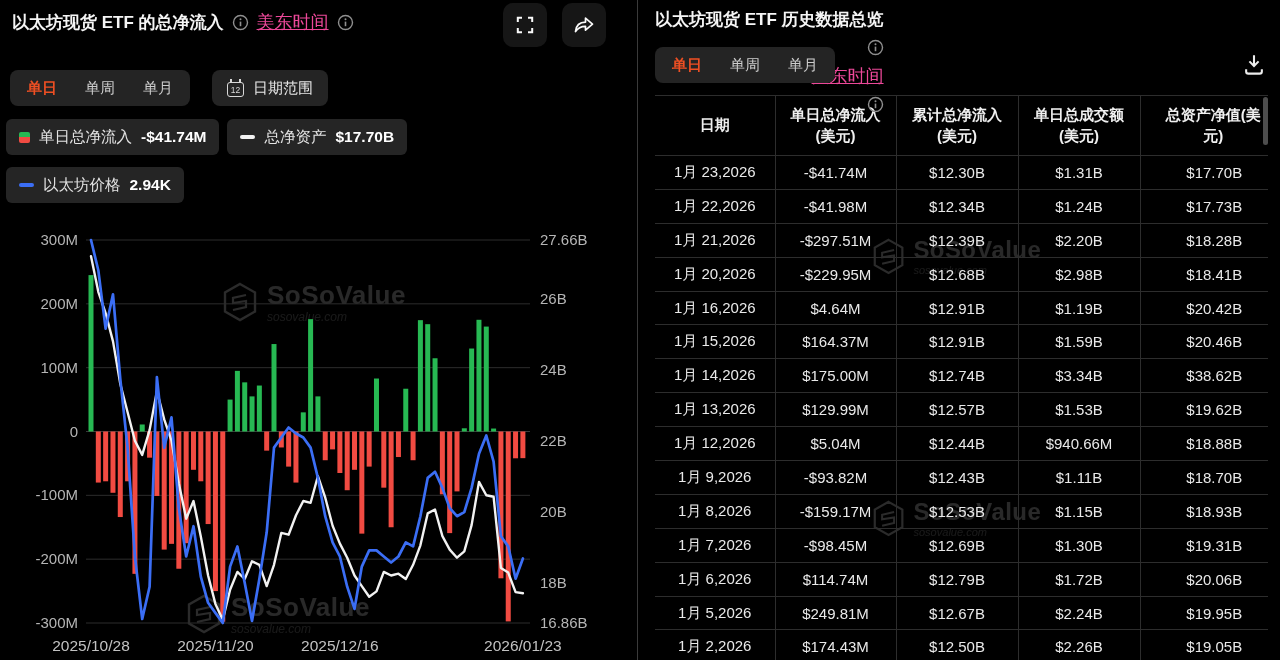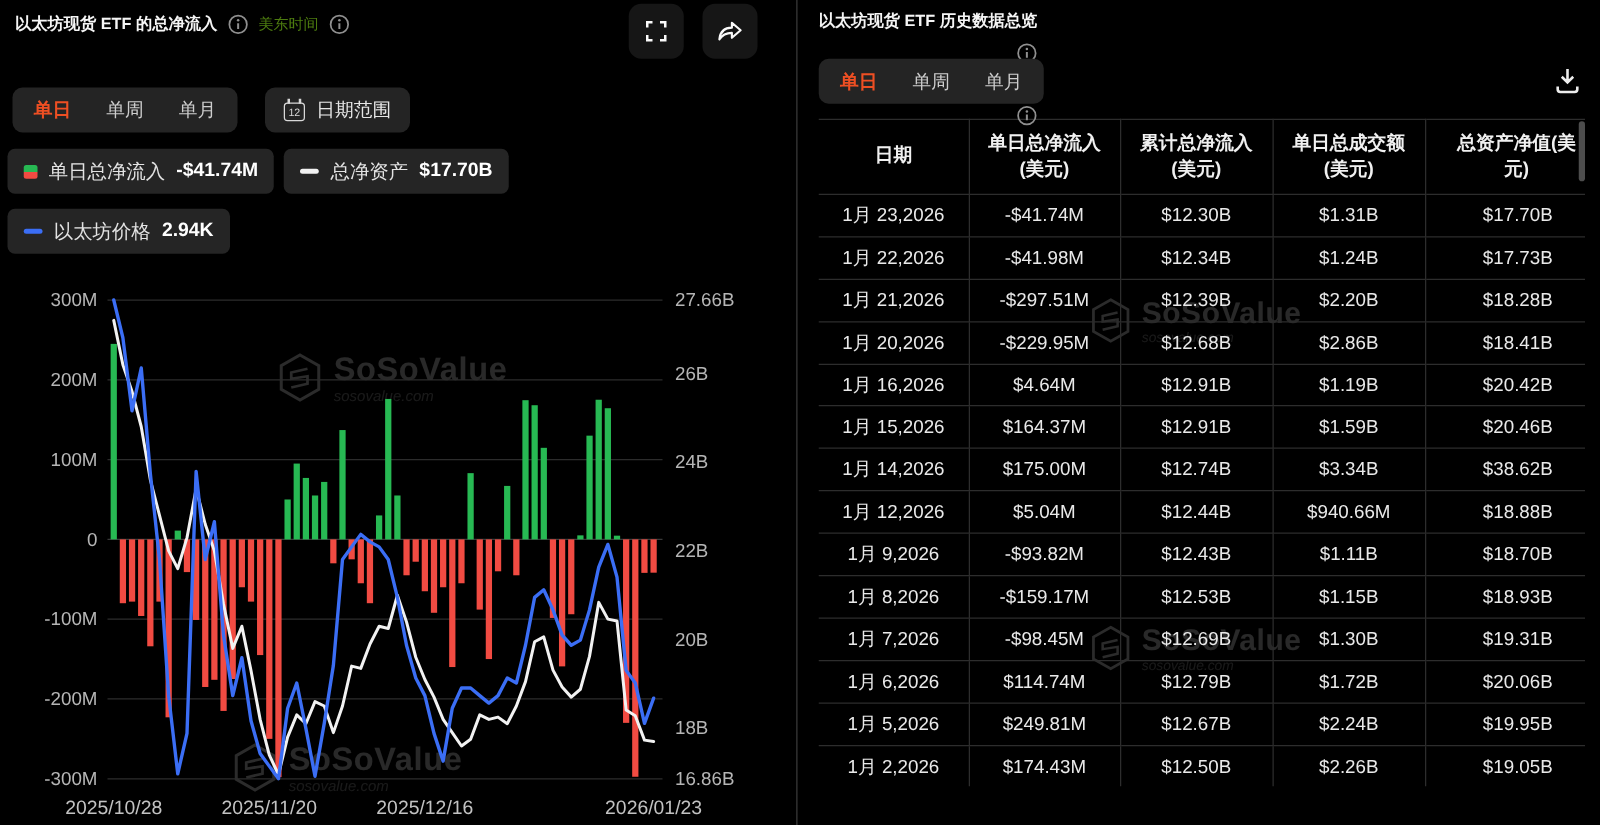--- a/index.html
+++ b/index.html
@@ -4,22 +4,22 @@
 <style>
   html,body{margin:0;padding:0;background:#000;}
   body{width:1280px;height:660px;overflow:hidden;
        font-family:"Liberation Sans","DejaVu Sans",sans-serif;color:#ececec;}
   .app{position:relative;width:1280px;height:660px;background:#000;}
   .divider{position:absolute;left:637px;top:0;width:1px;height:660px;background:#3a3a3a;}
 
   
   .panel-left{position:absolute;left:0;top:0;width:637px;height:660px;}
   .lp-header{position:absolute;left:12px;top:10px;display:flex;align-items:center;gap:8px;z-index:5;}
-  .panel-title{font-size:13px;font-weight:bold;color:#f5f5f5;margin:0;white-space:nowrap;}
-  .tz-label{font-size:12px;color:#4d7c0f;white-space:nowrap;}
+  .panel-title{font-size:17px;font-weight:bold;color:#f5f5f5;margin:0;white-space:nowrap;}
+  .tz-label{font-size:18px;color:#ec4899;white-space:nowrap;text-decoration:underline;}
   .info-ic{flex:0 0 auto;display:block;}
   .icon-btns{position:absolute;left:503px;top:3px;display:flex;gap:15px;z-index:5;}
   .icon-btn{width:44px;height:44px;background:#161616;border:none;border-radius:10px;
             display:flex;align-items:center;justify-content:center;cursor:pointer;padding:0;}
   .controls{position:absolute;left:10px;top:70px;display:flex;gap:22px;z-index:5;}
   .tab-group{display:flex;align-items:flex-start;background:#242424;border-radius:8px;height:36px;padding:0 3px;}
   .tab{background:none;border:none;height:100%;padding:0 14px;font-size:15px;color:#cdcdcd;cursor:pointer;
        font-family:inherit;}
   .tab.active{color:#ee4f23;font-weight:bold;}
   .date-btn{display:flex;align-items:center;gap:9px;background:#242424;border:none;border-radius:8px;
@@ -339,21 +339,21 @@
             <td>1月 21,2026</td>
             <td class="neg">-$297.51M</td>
             <td>$12.39B</td>
             <td>$2.20B</td>
             <td>$18.28B</td>
           </tr>
           <tr>
             <td>1月 20,2026</td>
             <td class="neg">-$229.95M</td>
             <td>$12.68B</td>
-            <td>$2.86B</td>
+            <td>$2.98B</td>
             <td>$18.41B</td>
           </tr>
           <tr>
             <td>1月 16,2026</td>
             <td class="pos">$4.64M</td>
             <td>$12.91B</td>
             <td>$1.19B</td>
             <td>$20.42B</td>
           </tr>
           <tr>
@@ -364,20 +364,27 @@
             <td>$20.46B</td>
           </tr>
           <tr>
             <td>1月 14,2026</td>
             <td class="pos">$175.00M</td>
             <td>$12.74B</td>
             <td>$3.34B</td>
             <td>$38.62B</td>
           </tr>
           <tr>
+            <td>1月 13,2026</td>
+            <td class="pos">$129.99M</td>
+            <td>$12.57B</td>
+            <td>$1.53B</td>
+            <td>$19.62B</td>
+          </tr>
+          <tr>
             <td>1月 12,2026</td>
             <td class="pos">$5.04M</td>
             <td>$12.44B</td>
             <td>$940.66M</td>
             <td>$18.88B</td>
           </tr>
           <tr>
             <td>1月 9,2026</td>
             <td class="neg">-$93.82M</td>
             <td>$12.43B</td>

